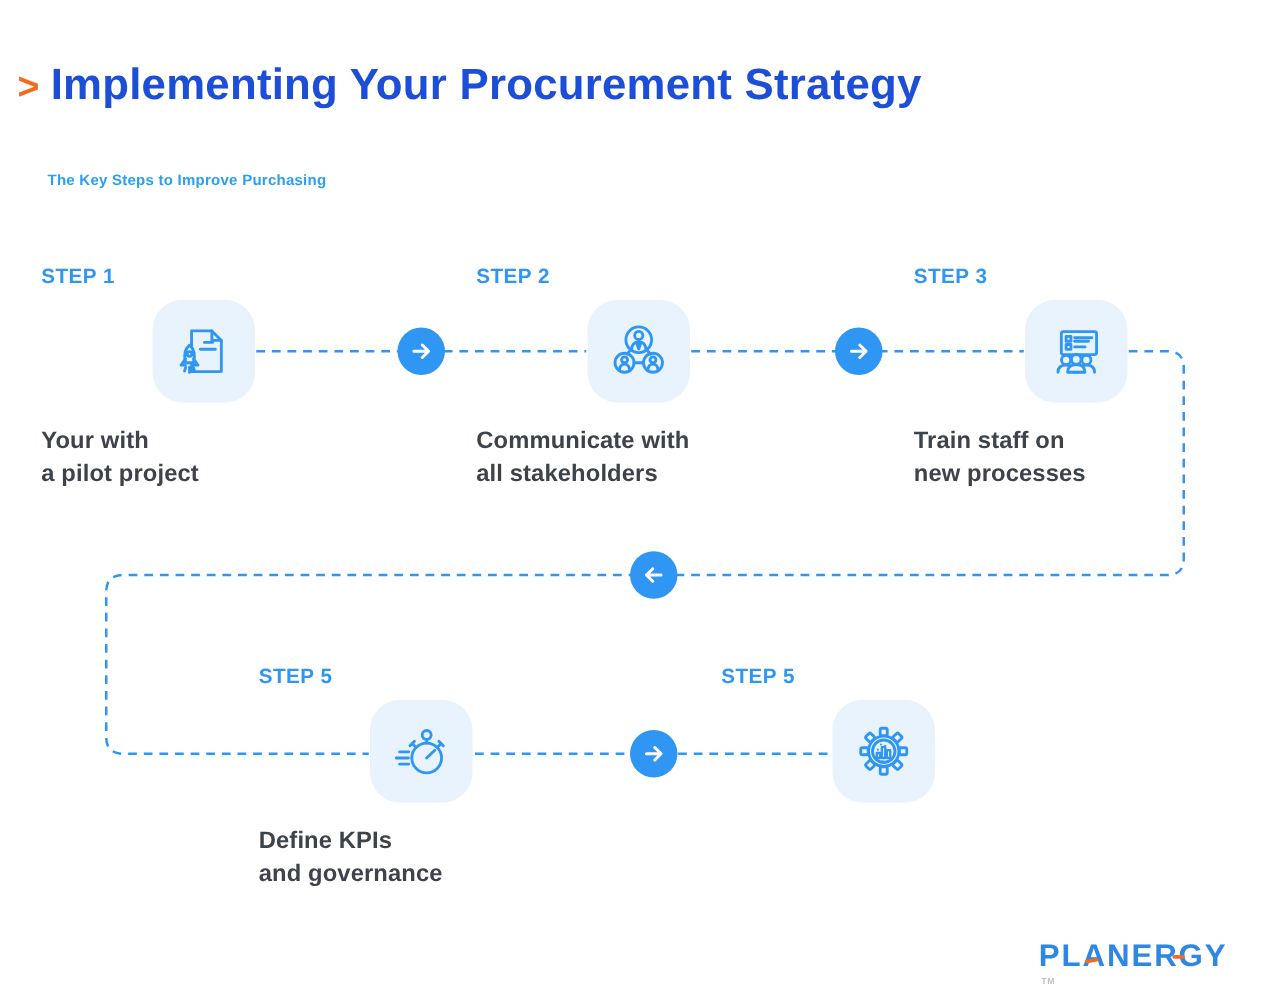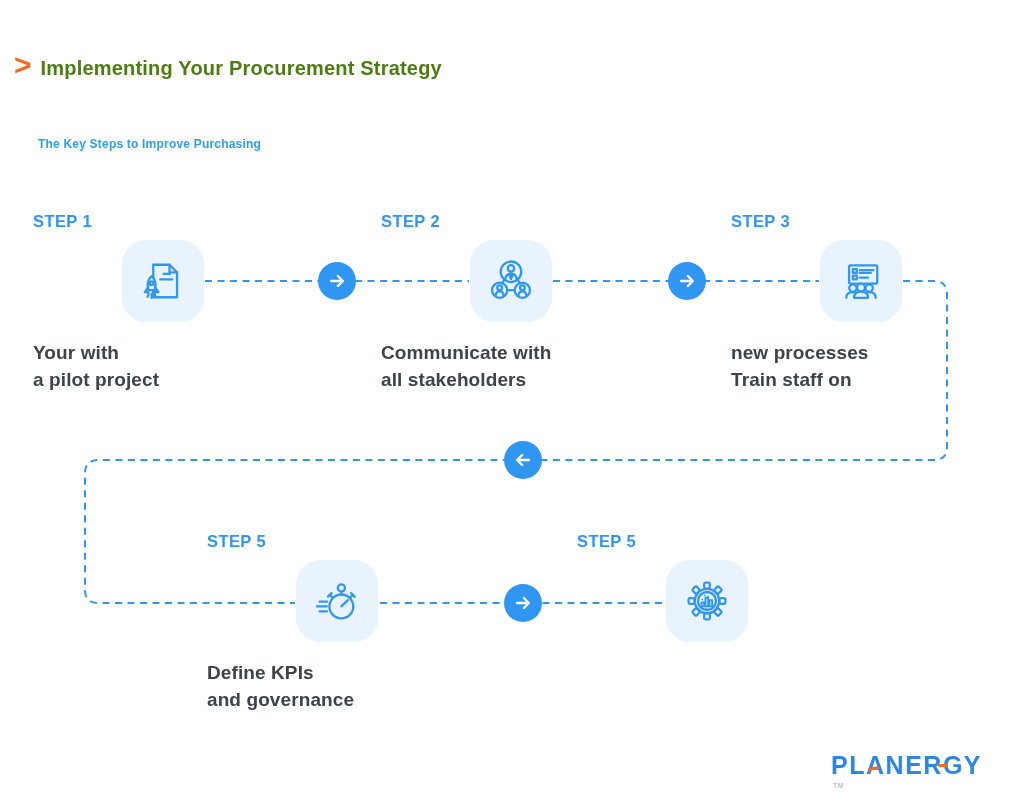--- a/index.html
+++ b/index.html
@@ -22,23 +22,23 @@
     display: flex;
     align-items: baseline;
     gap: 9px;
   }
   .header .bullet {
     font-size: 30px;
     font-weight: bold;
     color: #f26b21;
   }
   .header .title {
-    font-size: 20px;
-    font-weight: bold;
-    color: #4d7c0f;
+    font-size: 35px;
+    font-weight: bold;
+    color: #1d4ed8;
     letter-spacing: 0.2px;
   }
   .subtitle {
     position: absolute;
     left: 38px;
     top: 137px;
     font-size: 12px;
     font-weight: bold;
     color: #2aa0f5;
     letter-spacing: 0.2px;
@@ -278,22 +278,22 @@
           <circle cx="16.5" cy="30.5" r="3.4"></circle>
           <path d="M10.5 39.5 C10.5 35.6 13 34.3 16.5 34.3 C20 34.3 22.5 35.6 22.5 39.5"></path>
           <circle cx="31.5" cy="30.5" r="3.4"></circle>
           <path d="M25.5 39.5 C25.5 35.6 28 34.3 31.5 34.3 C35 34.3 37.5 35.6 37.5 39.5"></path>
         </g>
         <circle class="icon-fill-occlude" cx="24" cy="30" r="3.6"></circle>
         <path class="icon-fill-occlude" d="M17.6 39.5 C17.6 35.3 20.1 33.9 24 33.9 C27.9 33.9 30.4 35.3 30.4 39.5 Z"></path>
       </svg>
     </div>
     <div class="caption">
+      <div>Train staff on</div>
       <div>new processes</div>
-      <div>Train staff on</div>
     </div>
   </div>
 
   <div class="step step-4">
     <div class="step-label">STEP 5</div>
     <div class="tile">
       <svg width="52" height="52" viewBox="0 0 48 48">
         <g class="icon-stroke">
           <path d="M8 24.5 H14.8"></path>
           <path d="M5.5 29 H14.5"></path>

